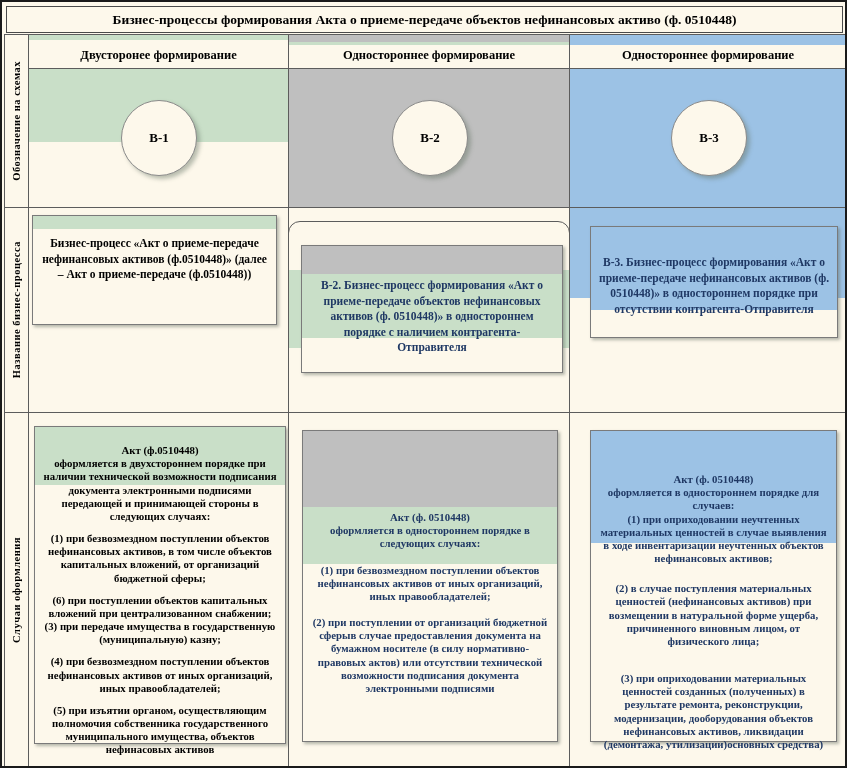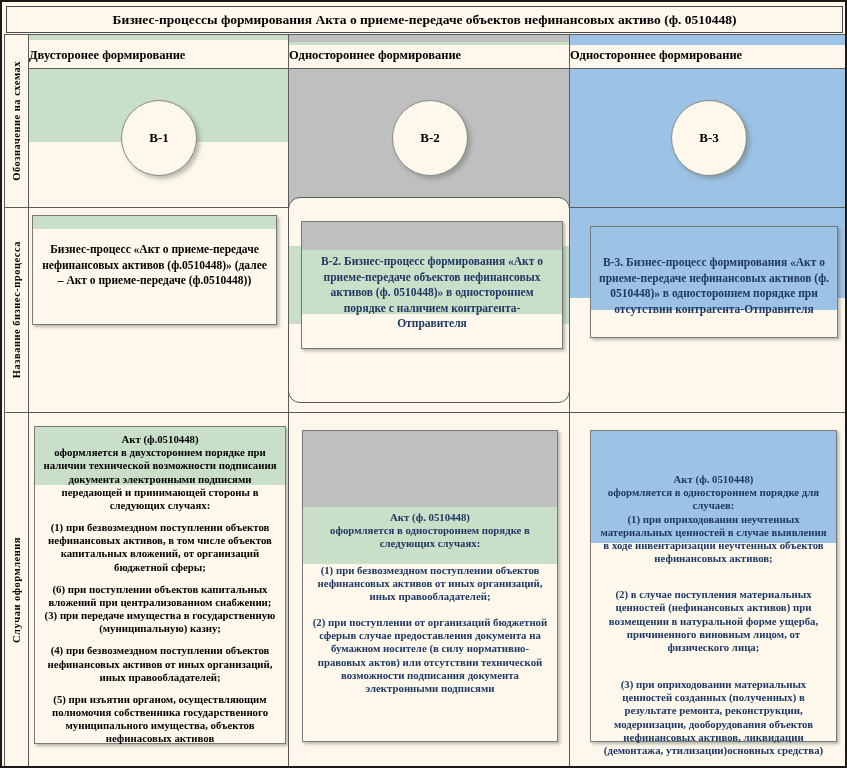--- a/index.html
+++ b/index.html
@@ -14,21 +14,21 @@
   .title-bar{
     position:absolute;left:4px;top:4px;width:837px;height:27px;
     border:1px solid #4a4a4a;background:#FDF8EB;
     display:flex;align-items:center;justify-content:center;
     font-size:13.5px;text-align:right;
   }
   
   .side{display:flex;align-items:center;justify-content:center;}
   .vtext{writing-mode:vertical-rl;transform:rotate(180deg);font-size:10.5px;letter-spacing:.5px;white-space:nowrap;}
   
-  .hdr{display:flex;align-items:flex-end;justify-content:flex-start;font-size:12.5px;text-align:center;padding-bottom:5px;}
+  .hdr{display:flex;align-items:flex-end;justify-content:center;font-size:12.5px;text-align:center;padding-bottom:5px;}
   .hdr .strip{position:absolute;left:0;top:0;right:0;}
   
   .circle{
     position:absolute;width:76px;height:76px;border-radius:50%;
     background:#FDF8EB;border:1px solid #8a8a8a;
     box-shadow:3px 3px 4px rgba(100,115,100,.45);
     display:flex;align-items:center;justify-content:center;font-size:13px;
   }
   
   .node{
@@ -81,37 +81,37 @@
       <span>В-2</span>
     </div>
   </div>
   <div class="cell" style="left:567px;top:66px;width:278px;height:140px;background:#9CC2E5;">
     <div class="circle" style="left:101px;top:31px;justify-content:center;">
       <span>В-3</span>
     </div>
   </div>
 
   <div class="cell" style="left:26px;top:205px;width:261px;height:206px;">
-    <div class="node" style="left:3px;top:7px;width:245px;height:110px;background:linear-gradient(to bottom,#C9DFC8 0,#C9DFC8 13px,#FDF8EB 13px);padding-top:26px;">
+    <div class="node" style="left:3px;top:7px;width:245px;height:110px;background:linear-gradient(to bottom,#C9DFC8 0,#C9DFC8 13px,#FDF8EB 13px);padding-top:20px;">
       <div class="name-txt">Бизнес-процесс «Акт о приеме-передаче нефинансовых активов (ф.0510448)» (далее – Акт о приеме-передаче (ф.0510448))</div>
     </div>
   </div>
-  <div class="cell" style="left:286px;top:195px;width:282px;height:206px;background:linear-gradient(to bottom,#FDF8EB 0,#FDF8EB 48px,#C9DFC8 48px,#C9DFC8 126px,#FDF8EB 126px);border-radius:12px;">
+  <div class="cell" style="left:286px;top:219px;width:282px;height:206px;background:linear-gradient(to bottom,#FDF8EB 0,#FDF8EB 48px,#C9DFC8 48px,#C9DFC8 126px,#FDF8EB 126px);border-radius:12px;">
     <div class="node" style="left:12px;top:23px;width:262px;height:128px;background:linear-gradient(to bottom,#BFBFBF 0,#BFBFBF 28px,#C9DFC8 28px,#C9DFC8 92px,#FDF8EB 92px);padding-top:32px;">
       <div class="name-txt navy">В-2. Бизнес-процесс формирования «Акт о приеме-передаче объектов нефинансовых активов (ф. 0510448)» в одностороннем порядке с наличием контрагента-Отправителя</div>
     </div>
   </div>
   <div class="cell" style="left:567px;top:205px;width:278px;height:206px;background:linear-gradient(to bottom,#9CC2E5 0,#9CC2E5 90px,#FDF8EB 90px);">
     <div class="node" style="left:20px;top:18px;width:248px;height:112px;background:linear-gradient(to bottom,#9CC2E5 0,#9CC2E5 83px,#FDF8EB 83px);padding-top:28px;">
       <div class="name-txt navy">В-3. Бизнес-процесс формирования «Акт о приеме-передаче нефинансовых активов (ф. 0510448)» в одностороннем порядке при отсутствии контрагента-Отправителя</div>
     </div>
   </div>
 
   <div class="cell" style="left:26px;top:410px;width:261px;height:356px;">
-    <div class="node" style="left:5px;top:13px;width:252px;height:318px;background:linear-gradient(to bottom,#C9DFC8 0,#C9DFC8 58px,#FDF8EB 58px);padding-top:6px;">
+    <div class="node" style="left:5px;top:13px;width:252px;height:318px;background:linear-gradient(to bottom,#C9DFC8 0,#C9DFC8 58px,#FDF8EB 58px);padding-top:17px;">
       <p class="para">Акт (ф.0510448)
 оформляется в двухстороннем порядке при наличии технической возможности подписания документа электронными подписями передающей и принимающей стороны в следующих случаях:</p>
       <p class="para">(1) при безвозмездном поступлении объектов нефинансовых активов, в том числе объектов капитальных вложений, от организаций бюджетной сферы;</p>
       <p class="para">(6) при поступлении объектов капитальных вложений при централизованном снабжении;
 (3) при передаче имущества в государственную (муниципальную) казну;</p>
       <p class="para">(4) при безвозмездном поступлении объектов нефинансовых активов от иных организаций, иных правообладателей;</p>
       <p class="para">(5) при изъятии органом, осуществляющим полномочия собственника государственного муниципального имущества, объектов нефинасовых активов</p>
     </div>
   </div>
   <div class="cell" style="left:286px;top:410px;width:282px;height:356px;">
@@ -120,18 +120,18 @@
 оформляется в одностороннем порядке в следующих случаях:</p>
       <p class="para navy" style="margin-top:13px;">(1) при безвозмездном поступлении объектов нефинансовых активов от иных организаций, иных правообладателей;</p>
       <p class="para navy" style="margin-top:13px;">(2) при поступлении от организаций бюджетной сферыв случае предоставления документа на бумажном носителе (в силу нормативно-правовых актов) или отсутствии технической возможности подписания документа электронными подписями</p>
     </div>
   </div>
   <div class="cell" style="left:567px;top:410px;width:278px;height:356px;">
     <div class="node" style="left:20px;top:17px;width:247px;height:312px;background:linear-gradient(to bottom,#9CC2E5 0,#9CC2E5 112px,#FDF8EB 112px);padding-top:42px;">
       <p class="para navy">Акт (ф. 0510448)
 оформляется в одностороннем порядке для случаев:
 (1) при оприходовании неучтенных материальных ценностей в случае выявления в ходе инвентаризации неучтенных объектов нефинансовых активов;</p>
-      <p class="para navy" style="margin-top:23px;">(2) в случае поступления материальных ценностей (нефинансовых активов) при возмещении в натуральной форме ущерба, причиненного виновным лицом, от физического лица;</p>
+      <p class="para navy" style="margin-top:17px;">(2) в случае поступления материальных ценностей (нефинансовых активов) при возмещении в натуральной форме ущерба, причиненного виновным лицом, от физического лица;</p>
       <p class="para navy" style="margin-top:24px;">(3) при оприходовании материальных ценностей созданных (полученных) в результате ремонта, реконструкции, модернизации, дооборудования объектов нефинансовых активов, ликвидации (демонтажа, утилизации)основных средства)</p>
     </div>
   </div>
 
 </div>
 
 </body></html>

